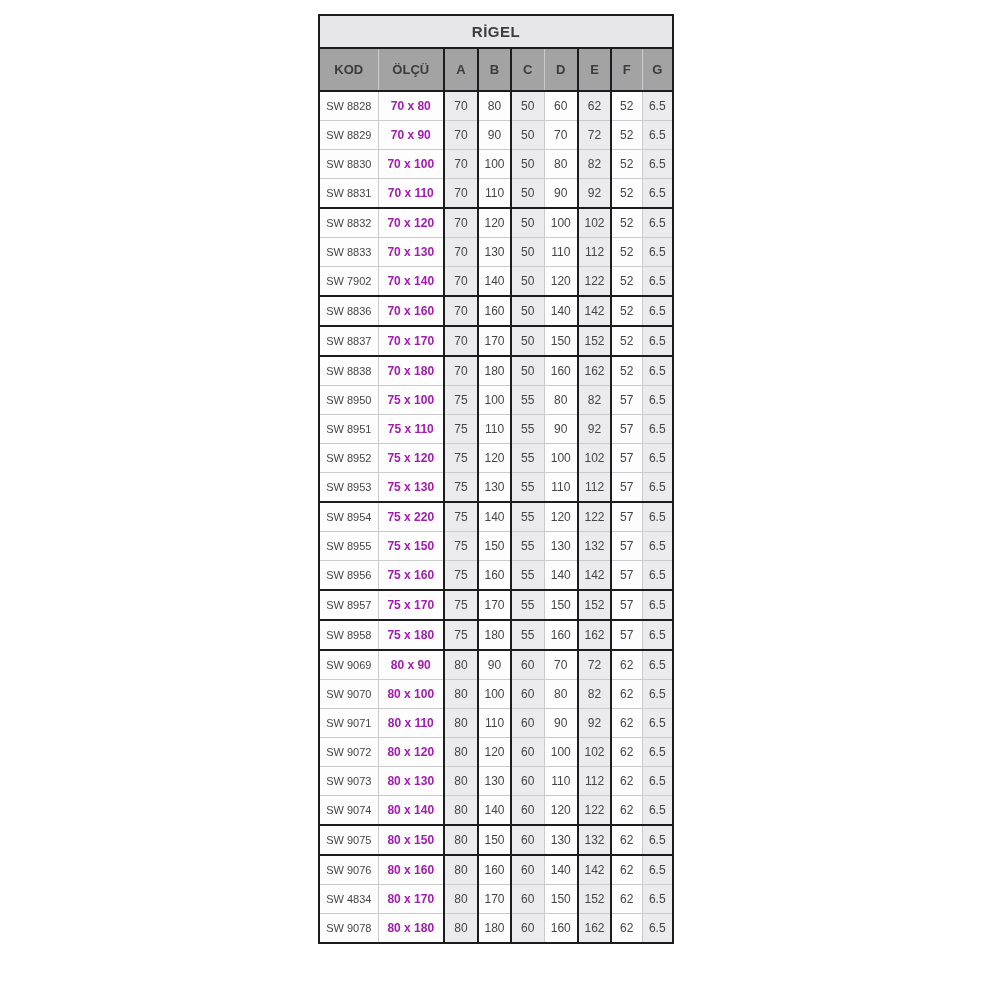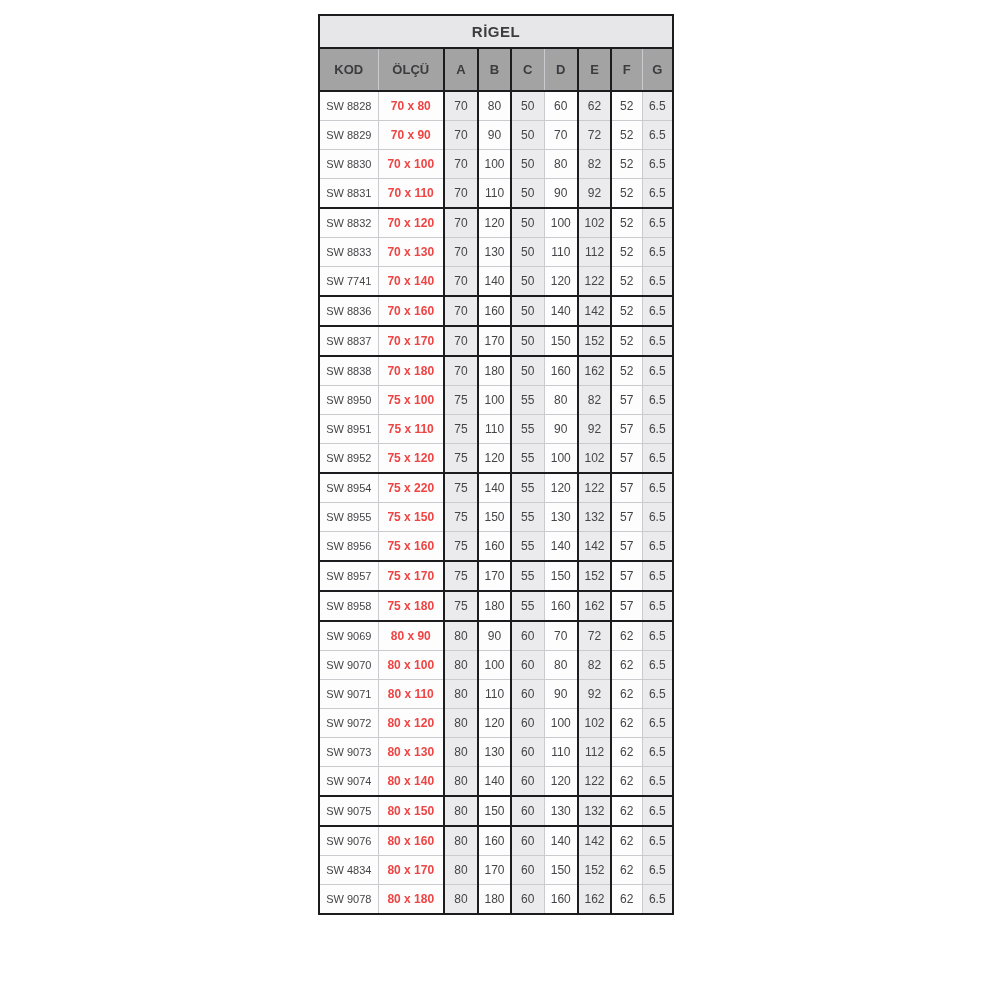--- a/index.html
+++ b/index.html
@@ -85,21 +85,21 @@
   tr > *:nth-child(9) {
     border-left: 1px solid #cbcbcf;
   }
   tr > *:nth-child(3),
   tr > *:nth-child(4),
   tr > *:nth-child(5),
   tr > *:nth-child(7),
   tr > *:nth-child(8) {
     border-left: 2px solid #1c1c1e;
   }
-  td.olcu-cell { font-weight: bold; color: #ef4444; }
+  td.olcu-cell { font-weight: bold; color: #a21caf; }
   td.kod-cell  { font-size: 11px; margin-left: 39px; }
 </style>
 </head>
 <body>
 
 <div class="sheet">
   <table class="rigel-table">
     <colgroup>
       <col class="w-kod">
         <col class="w-olcu">
@@ -188,21 +188,21 @@
       <td class="olcu-cell">70 x 130</td>
       <td>70</td>
       <td>130</td>
       <td>50</td>
       <td>110</td>
       <td>112</td>
       <td>52</td>
       <td>6.5</td>
     </tr>
         <tr>
-      <td class="kod-cell">SW 7741</td>
+      <td class="kod-cell">SW 7902</td>
       <td class="olcu-cell">70 x 140</td>
       <td>70</td>
       <td>140</td>
       <td>50</td>
       <td>120</td>
       <td>122</td>
       <td>52</td>
       <td>6.5</td>
     </tr>
         <tr class="group-start">
@@ -261,20 +261,31 @@
       <td>6.5</td>
     </tr>
         <tr>
       <td class="kod-cell">SW 8952</td>
       <td class="olcu-cell">75 x 120</td>
       <td>75</td>
       <td>120</td>
       <td>55</td>
       <td>100</td>
       <td>102</td>
+      <td>57</td>
+      <td>6.5</td>
+    </tr>
+        <tr>
+      <td class="kod-cell">SW 8953</td>
+      <td class="olcu-cell">75 x 130</td>
+      <td>75</td>
+      <td>130</td>
+      <td>55</td>
+      <td>110</td>
+      <td>112</td>
       <td>57</td>
       <td>6.5</td>
     </tr>
         <tr class="group-start">
       <td class="kod-cell">SW 8954</td>
       <td class="olcu-cell">75 x 220</td>
       <td>75</td>
       <td>140</td>
       <td>55</td>
       <td>120</td>

